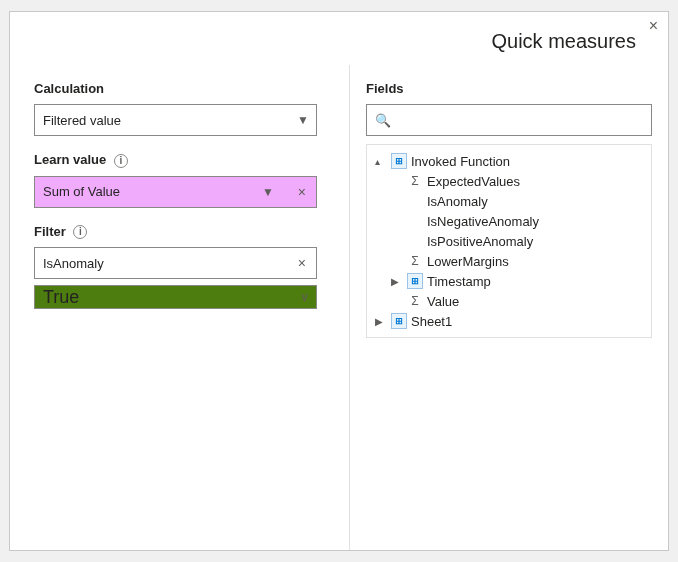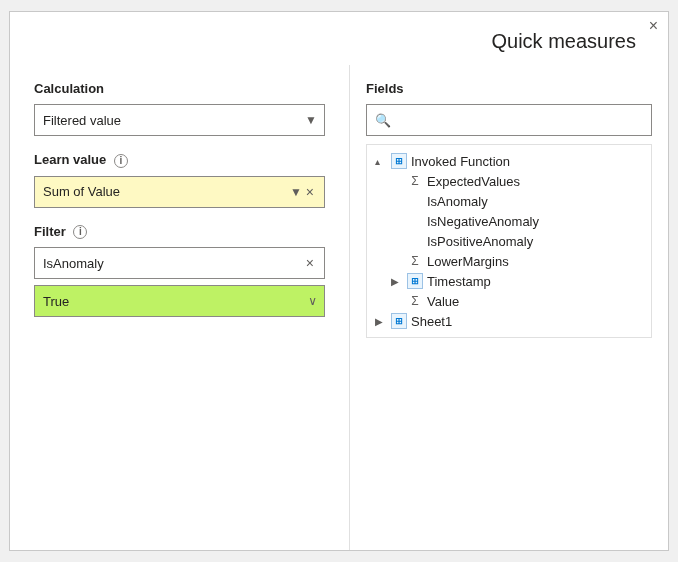--- a/index.html
+++ b/index.html
@@ -41,21 +41,21 @@
       text-align: right;
     }
     .dialog-body {
       display: flex;
       flex: 1;
       overflow: hidden;
     }
     .left-panel {
       width: 340px;
       border-right: 1px solid #e0e0e0;
-      padding: 0 24px 24px 24px;
+      padding: 0 32px 24px 24px;
       overflow-y: auto;
     }
     .right-panel {
       flex: 1;
       padding: 0 16px 16px 16px;
       overflow-y: auto;
     }
     .section-label {
       font-size: 13px;
       font-weight: 600;
@@ -95,23 +95,23 @@
       right: 8px;
       pointer-events: none;
       color: #605e5c;
       font-size: 12px;
     }
     .base-value-wrapper {
       display: flex;
       align-items: center;
       border: 1px solid #8a8886;
       height: 32px;
-      background: #fef9c3;
+      background: #f0abfc;
       padding: 0 8px;
-      gap: 0;
+      gap: 20px;
     }
     .base-value-text {
       flex: 1;
       font-size: 13px;
       color: #252423;
     }
     .base-value-clear {
       cursor: pointer;
       color: #605e5c;
       font-size: 14px;
@@ -155,25 +155,25 @@
       padding: 0 2px;
       line-height: 1;
     }
     .filter-value-wrapper {
       position: relative;
       display: flex;
       align-items: center;
     }
     .filter-value-select {
       width: 100%;
-      height: 32px;
-      border: 1px solid #8a8886;
-      background: #bef264;
+      height: 24px;
+      border: 1px solid #8a8886;
+      background: #4d7c0f;
       padding: 0 32px 0 8px;
-      font-size: 13px;
+      font-size: 18px;
       color: #252423;
       appearance: none;
       -webkit-appearance: none;
       cursor: pointer;
     }
     .filter-value-arrow {
       position: absolute;
       right: 8px;
       pointer-events: none;
       color: #605e5c;

